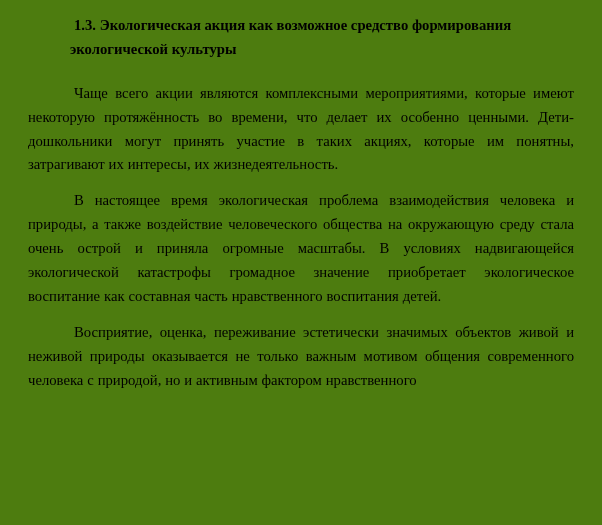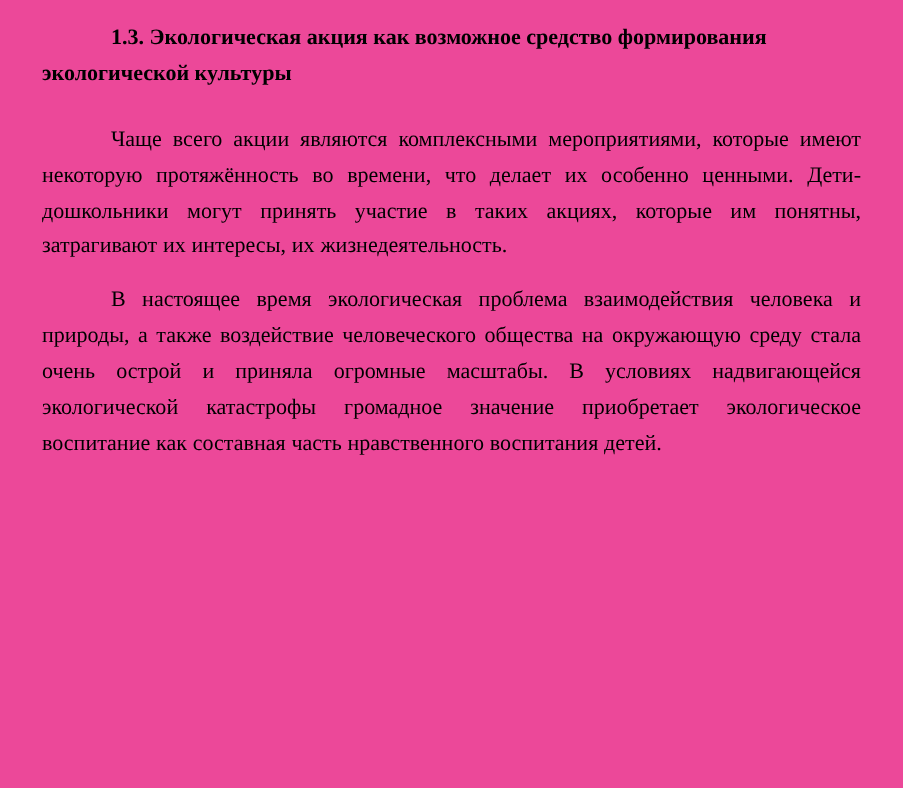--- a/index.html
+++ b/index.html
@@ -12,33 +12,34 @@
     height: 525px;
     overflow: hidden;
     font-family: "Liberation Serif", "DejaVu Serif", serif;
     color: #000000;
   }
   .page {
     width: 602px;
     height: 525px;
     box-sizing: border-box;
     padding: 14px 28px 0 28px;
-    background: #ec4899;
+    background: #4d7c0f;
   }
   .doc-heading {
     font-size: 14.7px;
     font-weight: bold;
     line-height: 1.62;
     text-align: left;
     margin: 0 0 6px 0;
     text-indent: 46px;
   }
   .doc-heading .hline2 {
     display: block;
     text-indent: 0;
+    margin-left: 42px;
   }
   .body-block {
     margin-top: 20px;
   }
   p.para {
     font-size: 14.7px;
     line-height: 1.63;
     text-align: justify;
     text-indent: 46px;
     margin: 0 0 0 0;
@@ -55,15 +56,16 @@
 <div class="page">
 
   <div class="doc-heading">
     <span>1.3. Экологическая акция как возможное средство формирования</span>
     <span class="hline2">экологической культуры</span>
   </div>
 
   <div class="body-block">
     <p class="para">Чаще всего акции являются комплексными мероприятиями, которые имеют некоторую протяжённость во времени, что делает их особенно ценными. Дети-дошкольники могут принять участие в таких акциях, которые им понятны, затрагивают их интересы, их жизнедеятельность.</p>
     <p class="para">В настоящее время экологическая проблема взаимодействия человека и природы, а также воздействие человеческого общества на окружающую среду стала очень острой и приняла огромные масштабы. В условиях надвигающейся экологической катастрофы громадное значение приобретает экологическое воспитание как составная часть нравственного воспитания детей.</p>
+    <p class="para">Восприятие, оценка, переживание эстетически значимых объектов живой и неживой природы оказывается не только важным мотивом общения современного человека с природой, но и активным фактором нравственного</p>
   </div>
 
 </div>
 
 </body></html>

